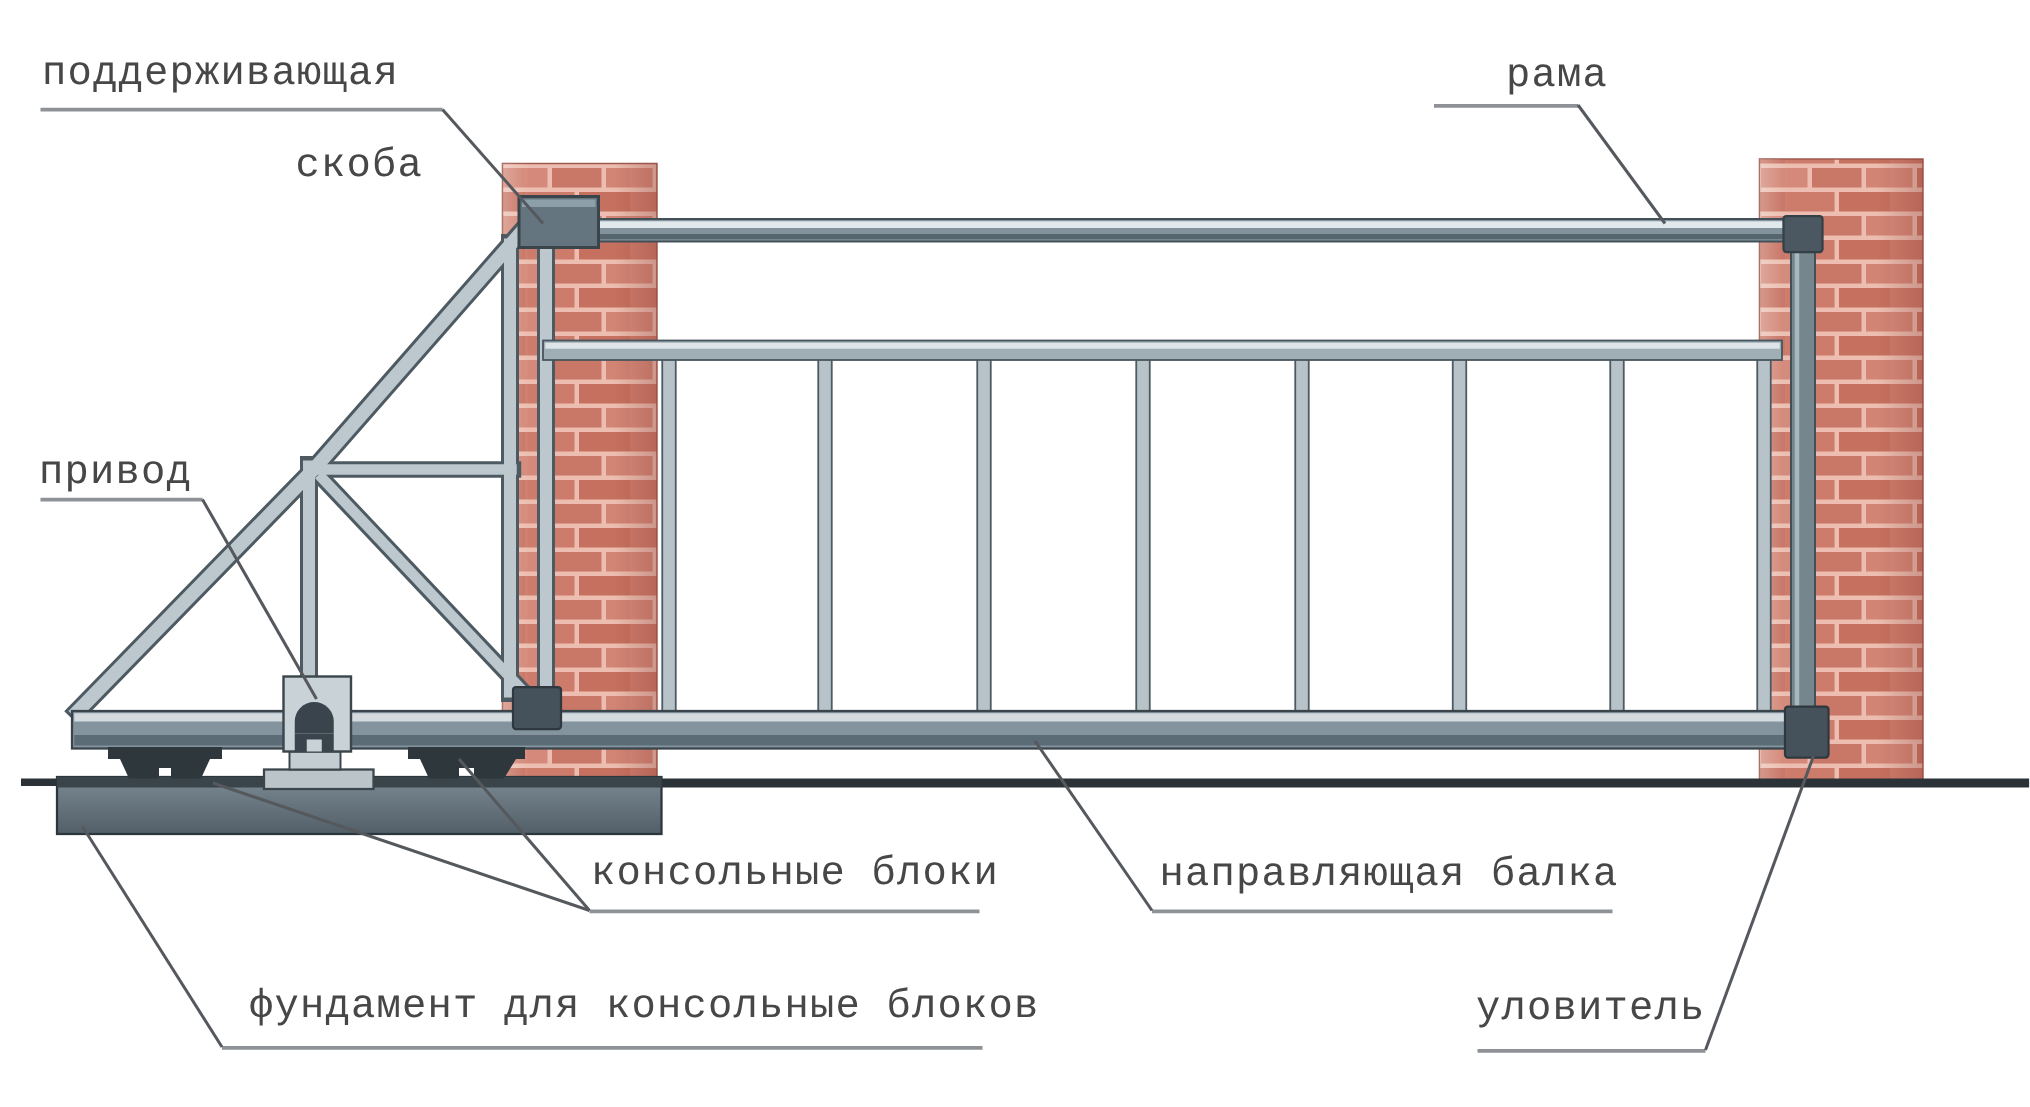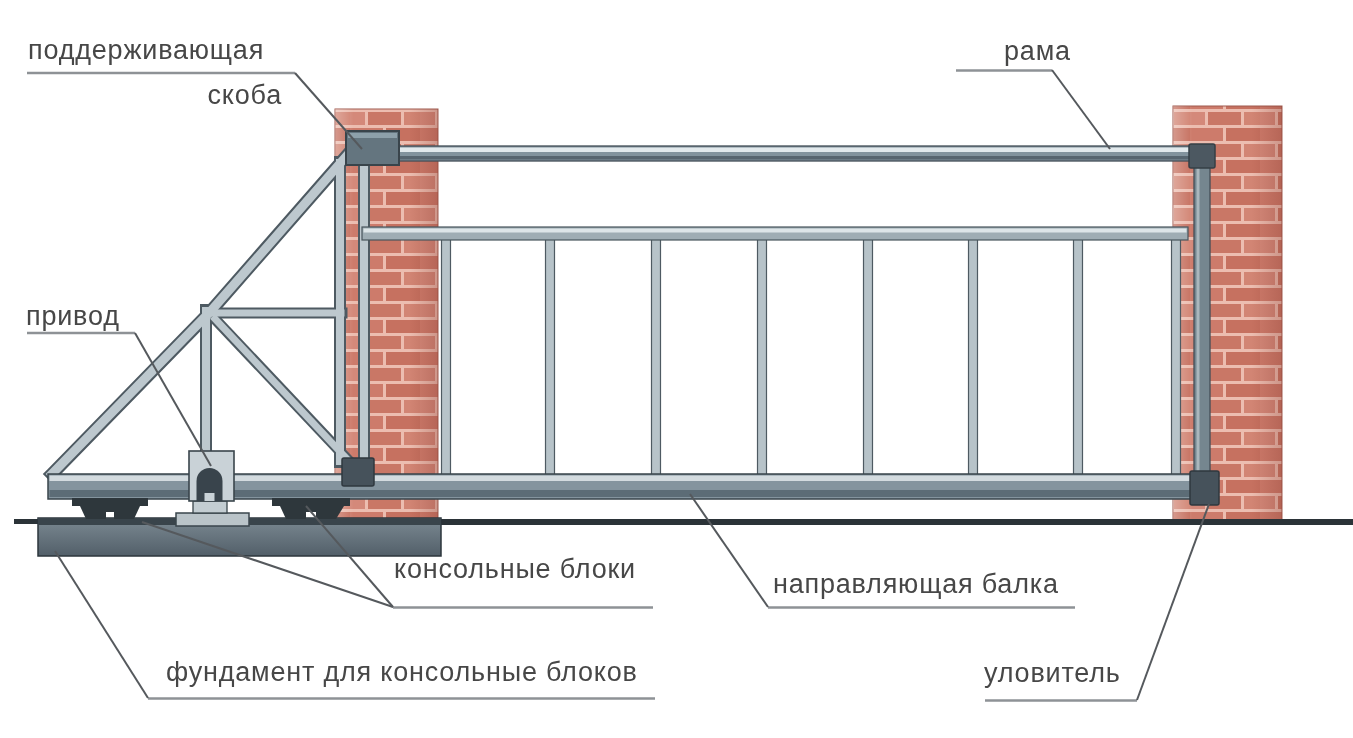--- a/index.html
+++ b/index.html
@@ -1,18 +1,18 @@
 <!DOCTYPE html>
 <html><head>
 <meta charset="utf-8">
 <style>
   html,body{margin:0;padding:0;background:#ffffff;}
   .stage{
     position:relative;width:1353px;height:738px;background:#ffffff;overflow:hidden;
-    font-family:Liberation Sans, sans-serif;
+    font-family:Liberation Mono, monospace;
   }
   .stage svg{position:absolute;left:0;top:0;}
   .lbl{
     position:absolute;color:#474747;font-size:27px;line-height:28px;
     letter-spacing:0.8px;white-space:nowrap;user-select:none;
   }
   .lbl.right{text-align:right;}
 </style>
 </head>
 <body>
@@ -156,27 +156,27 @@
     <line x1="135" y1="333" x2="211" y2="466"></line>
     <line x1="393" y1="607" x2="142" y2="522"></line>
     <line x1="393" y1="607" x2="306" y2="506"></line>
     <line x1="768" y1="607" x2="690" y2="494"></line>
     <line x1="148" y1="698" x2="55" y2="551"></line>
     <line x1="1137" y1="700" x2="1209" y2="504"></line>
   </g>
 </svg>
 
 <div class="lbl" style="left:28px;top:36px;">поддерживающая</div>
-<div class="lbl right" style="left:160px;top:81px;width:122px;">скоба</div>
+<div class="lbl right" style="left:160px;top:97px;width:122px;">скоба</div>
 
 <div class="lbl" style="left:956px;top:37px;margin-left:48px;">рама</div>
 
 <div class="lbl" style="left:26px;top:302px;">привод</div>
 
-<div class="lbl" style="left:394px;top:555px;">консольные блоки</div>
+<div class="lbl" style="left:394px;top:569px;">консольные блоки</div>
 
 <div class="lbl" style="left:773px;top:570px;">направляющая балка</div>
 
 <div class="lbl" style="left:166px;top:658px;">фундамент для консольные блоков</div>
 
 <div class="lbl" style="left:984px;top:659px;text-align:right;">уловитель</div>
 
 </div>
 
 </body></html>

